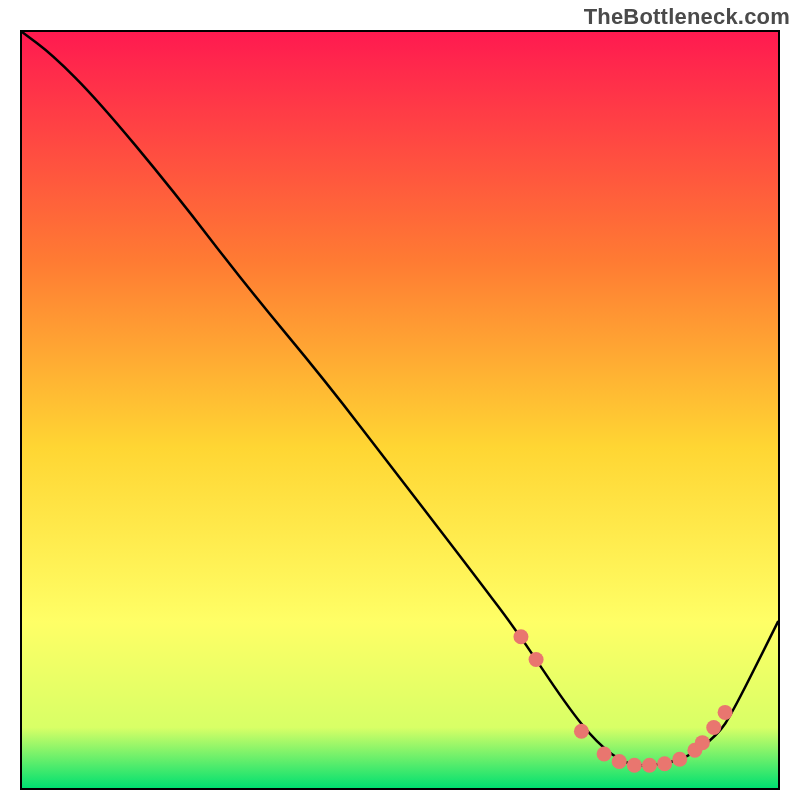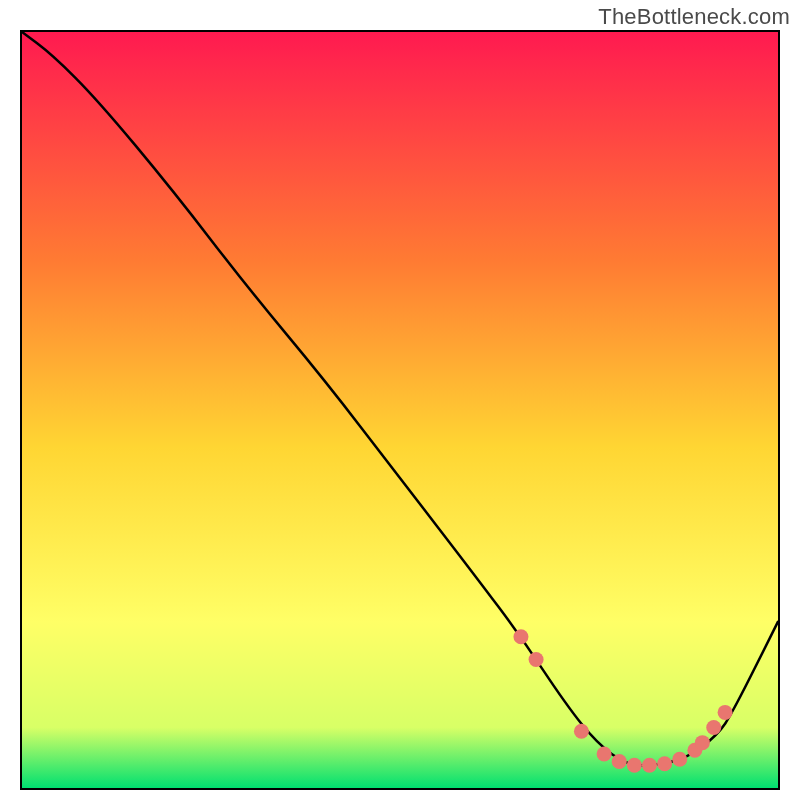--- a/index.html
+++ b/index.html
@@ -14,21 +14,21 @@
   .frame {
     position: relative;
     width: 800px;
     height: 800px;
   }
   .watermark {
     position: absolute;
     top: 4px;
     right: 10px;
     font-size: 22px;
-    font-weight: normal;
+    font-weight: bold;
     color: #4a4a4a;
     letter-spacing: 0.2px;
   }
   .plot-area {
     position: absolute;
     left: 20px;
     top: 30px;
     width: 760px;
     height: 760px;
     border: 2px solid #000;

